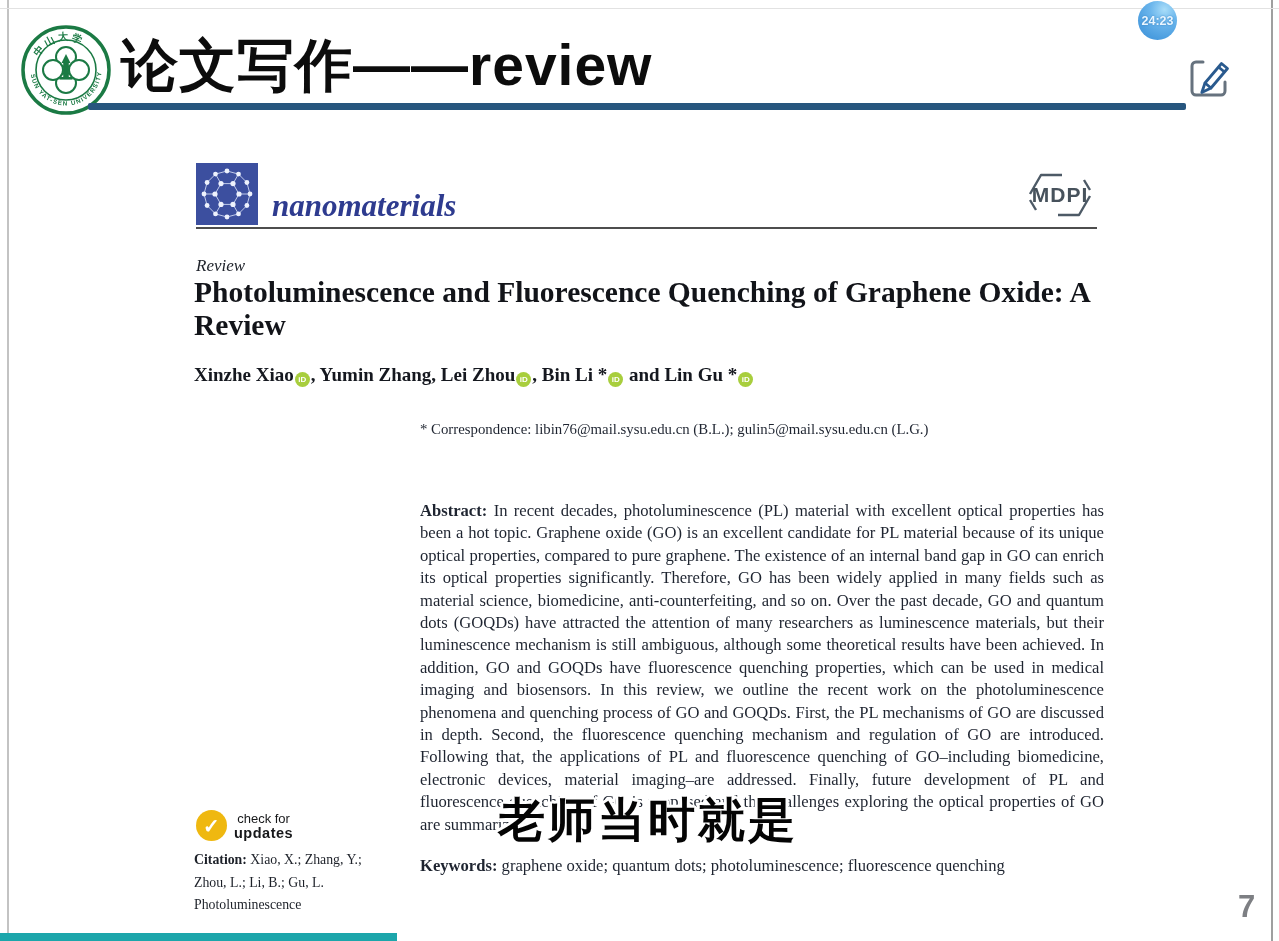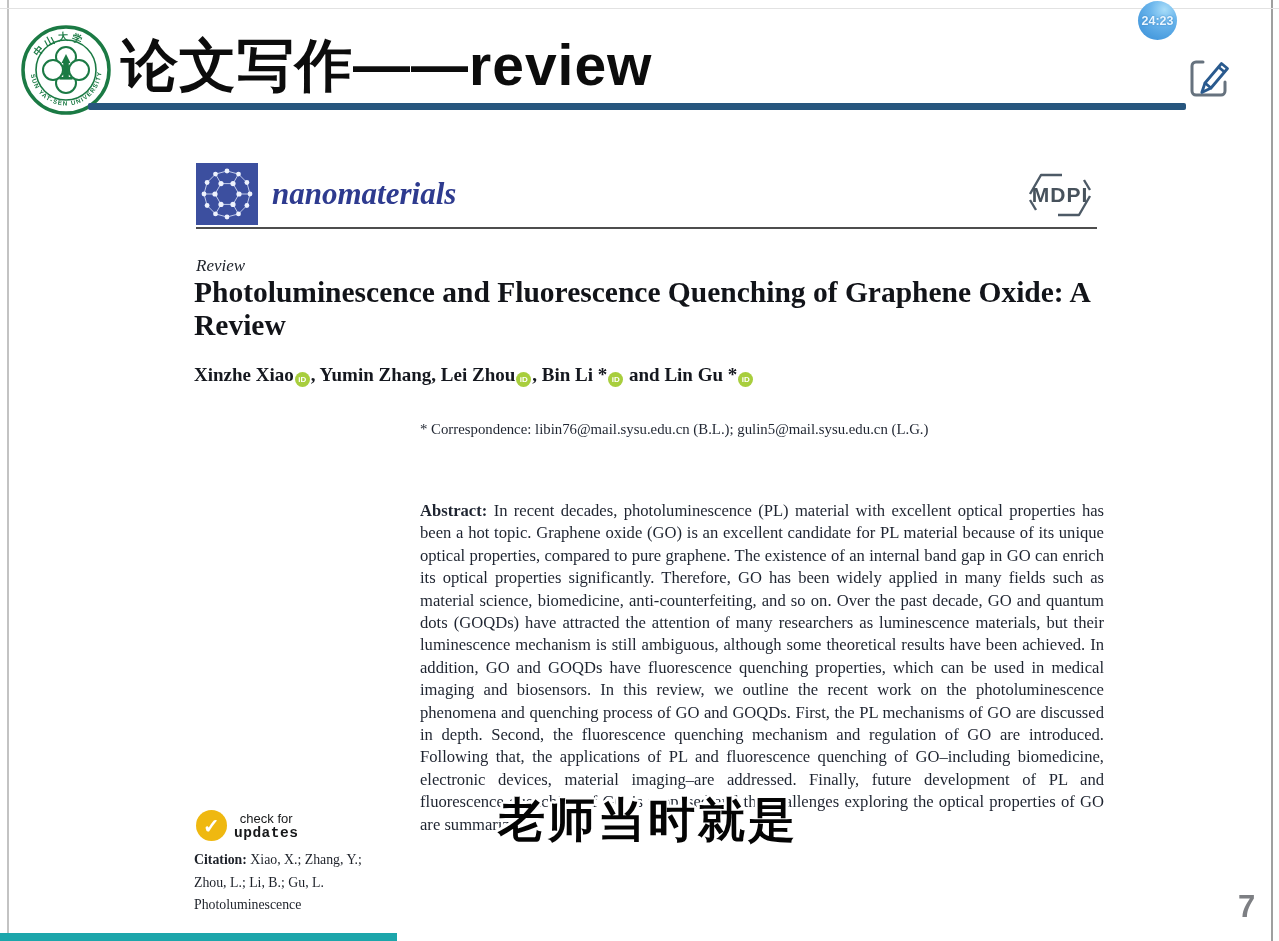--- a/index.html
+++ b/index.html
@@ -21,21 +21,21 @@
   .timestamp-bubble { position:absolute; left:1138px; top:1px; width:39px; height:39px; border-radius:50%;
        background:radial-gradient(circle at 68% 22%, #a8ddf9 0%, #6cb6ec 35%, var(--c-timestamp_blue,#4d9fe0) 70%, #3c8ed6 100%);
        color:#eaf6ff; font-size:12.5px; font-weight:bold; display:flex; align-items:center; justify-content:center;
        text-shadow:0 0 2px #2f7cbf;text-align:center; }
   .edit-icon-btn { position:absolute; left:1183px; top:52px; width:52px; height:52px; cursor:pointer; }
 
   
   .paper-text { font-family:"Liberation Serif", serif; color:#1e2430; }
 
   .nano-logo { position:absolute; left:196px; top:163px; width:62px; height:62px; }
-  .journal-name { position:absolute; left:272px; top:176px; font-family:"Liberation Serif", serif;
+  .journal-name { position:absolute; left:272px; top:188px; font-family:"Liberation Serif", serif;
                   font-style:italic; font-weight:bold; font-size:31px; color:var(--c-journal_blue,#2e3b8f); }
   .mdpi-logo { position:absolute; left:1020px; top:166px; width:80px; height:58px; }
   .head-rule { position:absolute; left:196px; top:227px; width:901px; height:2px; background:#4d4d4d; }
 
   .article-type { position:absolute; left:196px; top:256px; font-family:"Liberation Serif", serif;
                   font-style:italic; font-size:17px; color:#20242c; }
   .paper-title { position:absolute; left:194px; top:276px; width:910px; font-family:"Liberation Serif", serif;
                  font-weight:bold; font-size:29.5px; line-height:33px; color:#121419; }
   .authors-line { position:absolute; left:194px; top:360px; font-family:"Liberation Serif", serif;
                   font-weight:bold; font-size:19px; color:#15181f; white-space:nowrap; }
@@ -47,21 +47,21 @@
   .abstract-block { position:absolute; left:420px; top:500px; width:684px; font-size:16.6px;
                     line-height:22.4px; text-align:justify; }
   .bold { font-weight:bold;text-align:center; }
   .keywords-block { position:absolute; left:420px; top:856px; width:684px; font-size:16.6px; }
 
   .update-badge { position:absolute; left:196px; top:810px; display:flex; align-items:center; gap:7px; cursor:pointer; }
   .update-check { width:31px; height:31px; border-radius:50%; background:var(--c-badge_yellow,#efb810);
                   color:#ffffff; font-size:20px; font-weight:bold; display:flex; align-items:center; justify-content:center; }
   .update-text { font-family:"Liberation Sans", sans-serif; color:#17181a; line-height:14px; }
   .update-text .l1 { font-size:13px;text-align:center; }
-  .update-text .l2 { font-size:14.5px; font-weight:bold; letter-spacing:0.5px;font-family:Liberation Mono, monospace; }
+  .update-text .l2 { font-size:14.5px; font-weight:bold; letter-spacing:0.5px; }
   .citation-block { position:absolute; left:194px; top:849px; width:202px; font-size:13.8px; line-height:22.5px; color:#1d2129; }
 
   
   .subtitle-overlay { position:absolute; left:498px; top:789px; font-size:47px; font-weight:900; color:#040404;
       letter-spacing:3px; z-index:5; white-space:nowrap;
       text-shadow:-2px -2px 0 #fff, 2px -2px 0 #fff, -2px 2px 0 #fff, 2px 2px 0 #fff,
                   0 -3px 0 #fff, 0 3px 0 #fff, -3px 0 0 #fff, 3px 0 0 #fff; }
   .page-number { position:absolute; left:1238px; top:889px; font-size:31px; font-weight:bold; color:#7d7f83; }
   .teal-line { position:absolute; left:0; top:933px; width:397px; height:8px; background:var(--c-teal_line,#1ca6ab); }
 </style>
@@ -162,20 +162,21 @@
   <div class="paper-title">Photoluminescence and Fluorescence Quenching of Graphene Oxide: A Review</div>
 
   <div class="authors-line"><span>Xinzhe Xiao</span><span class="orcid-icon">iD</span><span>, </span><span>Yumin Zhang</span><span>, </span><span>Lei Zhou</span><span class="orcid-icon">iD</span><span>, </span><span>Bin Li</span><span> *</span><span class="orcid-icon">iD</span><span> and </span><span>Lin Gu</span><span> *</span><span class="orcid-icon">iD</span></div>
 
   <div class="affiliation paper-text">
     <div>* Correspondence: libin76@mail.sysu.edu.cn (B.L.); gulin5@mail.sysu.edu.cn (L.G.)</div>
   </div>
 
   <p class="abstract-block paper-text"><span class="bold">Abstract:</span><span> In recent decades, photoluminescence (PL) material with excellent optical properties has been a hot topic. Graphene oxide (GO) is an excellent candidate for PL material because of its unique optical properties, compared to pure graphene. The existence of an internal band gap in GO can enrich its optical properties significantly. Therefore, GO has been widely applied in many fields such as material science, biomedicine, anti-counterfeiting, and so on. Over the past decade, GO and quantum dots (GOQDs) have attracted the attention of many researchers as luminescence materials, but their luminescence mechanism is still ambiguous, although some theoretical results have been achieved. In addition, GO and GOQDs have fluorescence quenching properties, which can be used in medical imaging and biosensors. In this review, we outline the recent work on the photoluminescence phenomena and quenching process of GO and GOQDs. First, the PL mechanisms of GO are discussed in depth. Second, the fluorescence quenching mechanism and regulation of GO are introduced. Following that, the applications of PL and fluorescence quenching of GO–including biomedicine, electronic devices, material imaging–are addressed. Finally, future development of PL and fluorescence quenching of GO is proposed and the challenges exploring the optical properties of GO are summarized.</span></p>
 
+  <p class="keywords-block paper-text"><span class="bold">Keywords:</span><span> graphene oxide; quantum dots; photoluminescence; fluorescence quenching</span></p>
 
   <div class="update-badge">
     <div class="update-check">✓</div>
     <div class="update-text">
       <div class="l1">check for</div>
       <div class="l2">updates</div>
     </div>
   </div>
 
   <p class="citation-block paper-text"><span class="bold">Citation:</span><span> Xiao, X.; Zhang, Y.; Zhou, L.; Li, B.; Gu, L. Photoluminescence</span></p>

